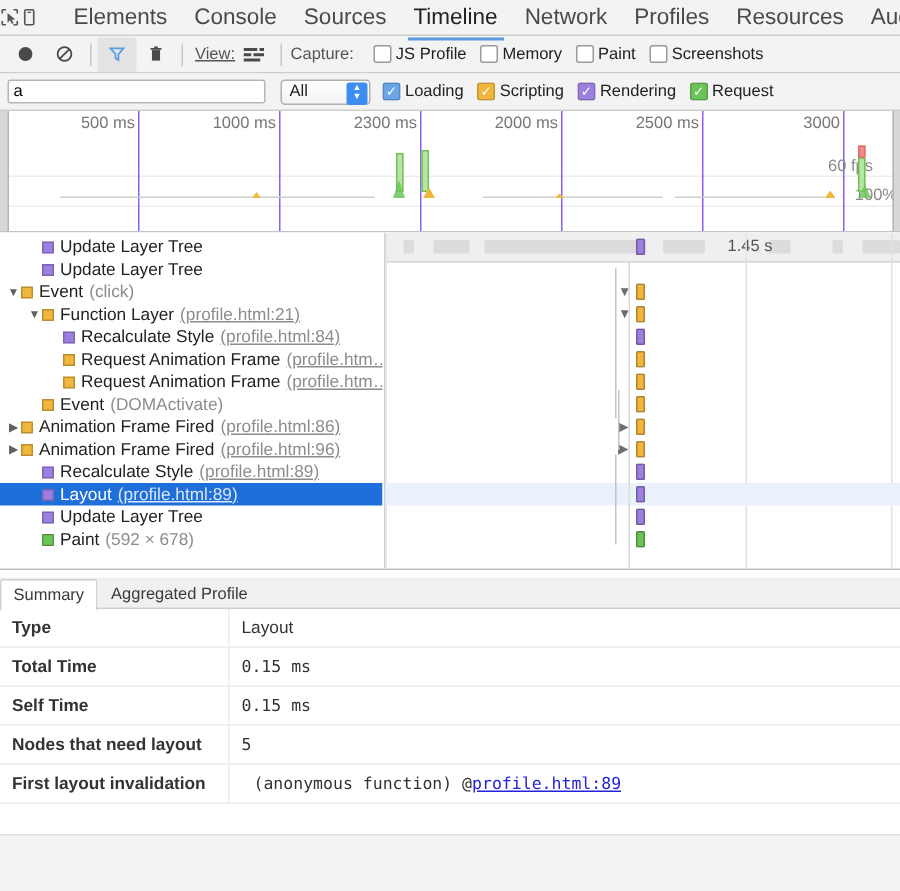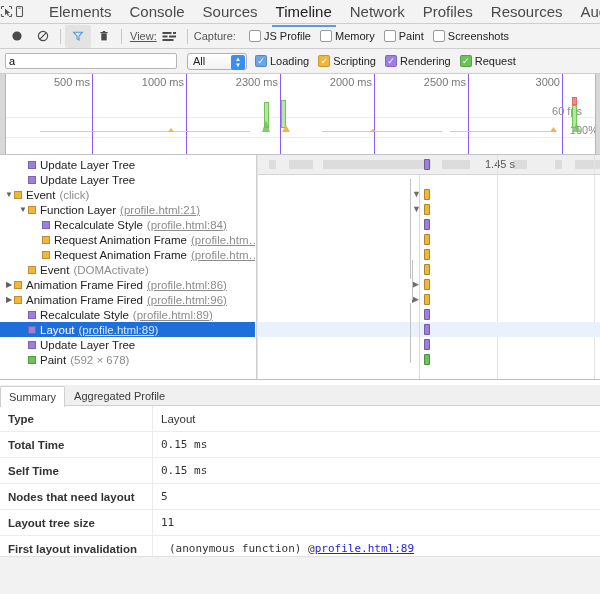--- a/index.html
+++ b/index.html
@@ -513,24 +513,20 @@
     </div>
     <div class="drow">
       <div class="dkey">Self Time</div>
       <div class="dval">0.15 ms</div>
     </div>
     <div class="drow">
       <div class="dkey">Nodes that need layout</div>
       <div class="dval">5</div>
     </div>
     <div class="drow">
-      <div class="dkey">Layout tree size</div>
-      <div class="dval">11</div>
-    </div>
-    <div class="drow">
       <div class="dkey">First layout invalidation</div>
       <div class="dval" style="padding-left:16px;">
         <span>(anonymous function) @ </span>
           <a class="dlink" href="#">profile.html:89</a>
       </div>
     </div>
 
     <div class="dfoot"></div>
   </div>
 

